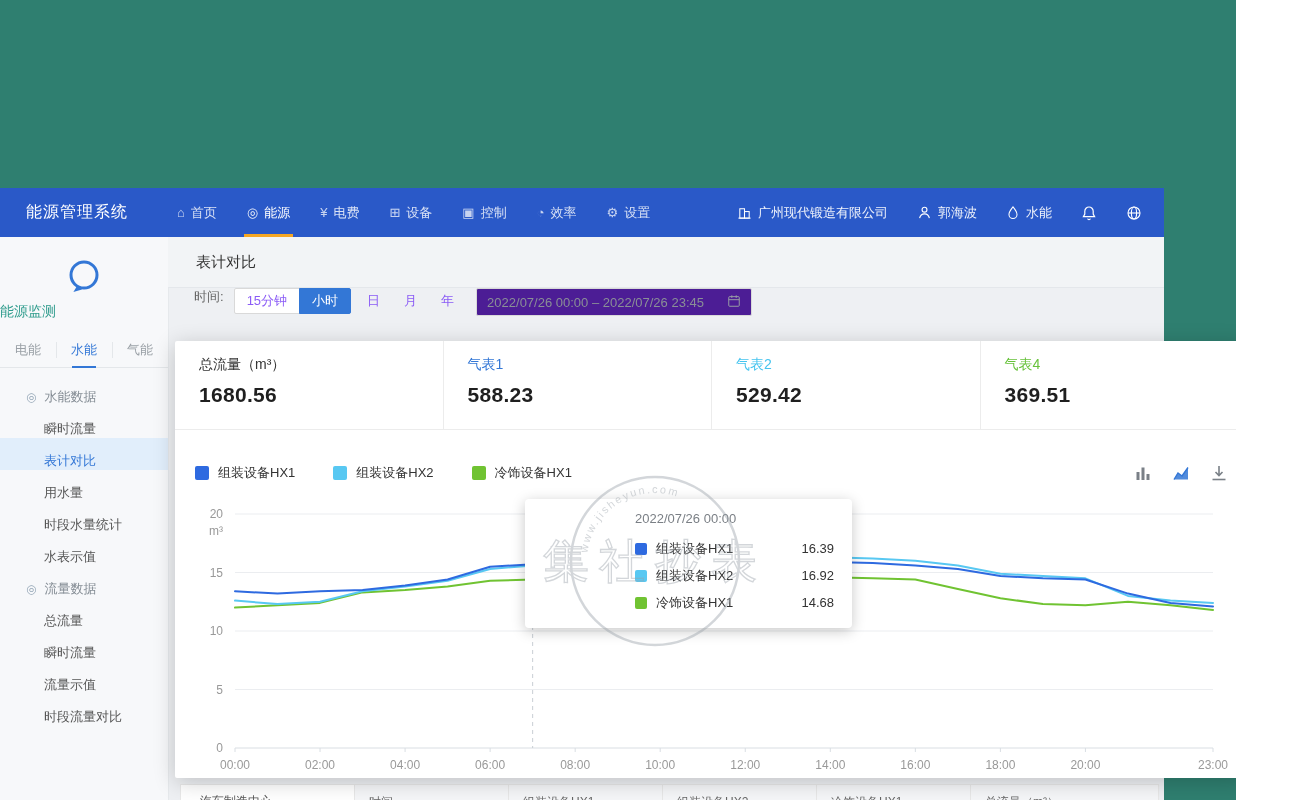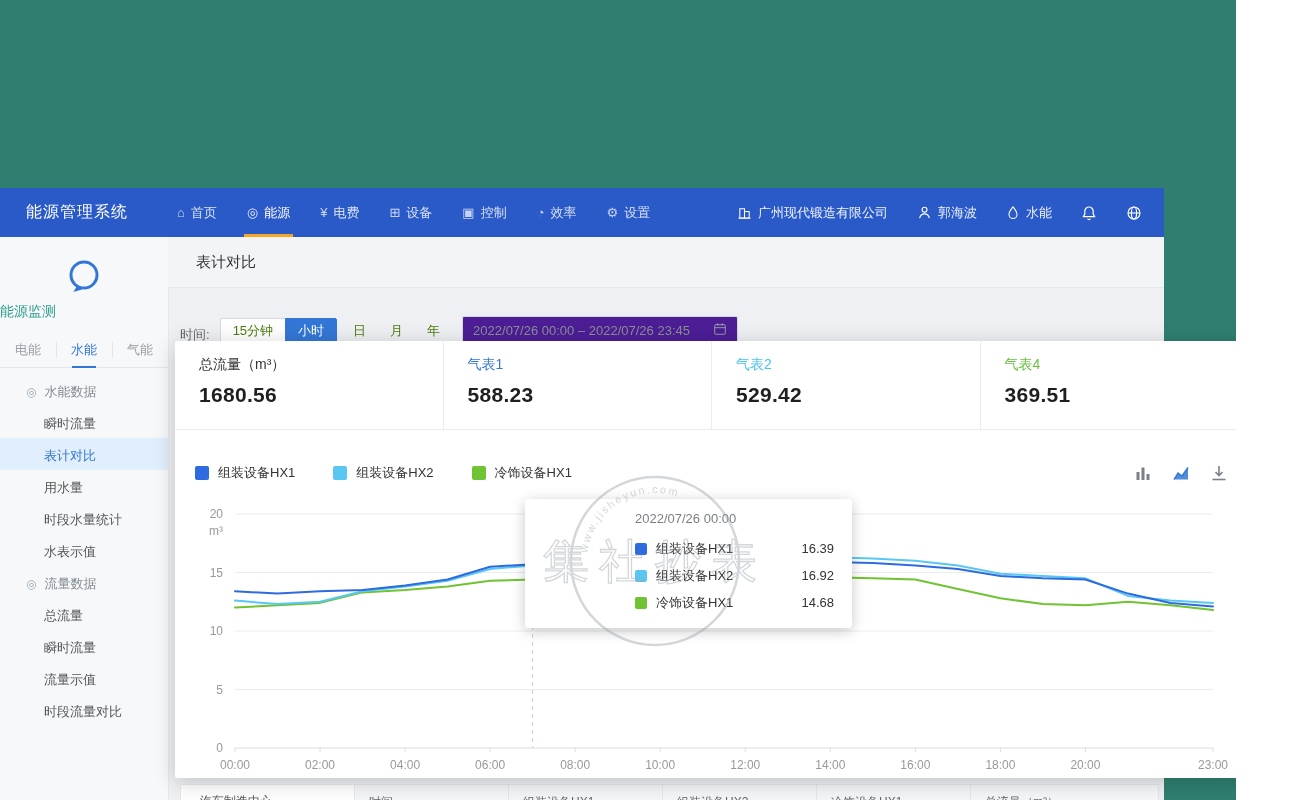--- a/index.html
+++ b/index.html
@@ -23,32 +23,32 @@
   .sidebar{position:absolute;left:0;top:49px;width:168px;bottom:0;background:#f7f8fa;border-right:1px solid #e6e9ec;}
   .module{text-align:left;padding-top:20px;}
   .module-icon{width:40px;height:40px;margin:0 auto;}
   .module-name{margin-top:6px;color:#2f9c8c;font-size:14px;}
   .tabs{display:flex;margin-top:12px;border-bottom:1px solid #e4e7ea;}
   .tab{flex:1;text-align:center;font-size:13px;color:#9aa0a6;padding:8px 0;position:relative;cursor:pointer;}
   .tab.active{color:#3377d6;}
   .tab.active::after{content:"";position:absolute;left:28%;right:28%;bottom:-1px;height:2px;background:#3377d6;}
   .tab+.tab::before{content:"";position:absolute;left:0;top:9px;bottom:9px;width:1px;background:#e4e7ea;}
   .menu{list-style:none;margin:6px 0 0;padding:0;font-size:13px;color:#555;}
-  .menu li{height:32px;line-height:36px;padding-left:44px;cursor:pointer;}
+  .menu li{height:32px;line-height:46px;padding-left:44px;cursor:pointer;}
   .menu li.section{color:#838b93;padding-left:26px;}
   .menu li.section .sec-ico{margin-right:8px;color:#94a6b6;font-size:12px;}
   .menu li.active{background:#e1eefb;color:#3377d6;}
 
   
   .content{position:absolute;left:168px;top:49px;right:0;bottom:0;}
   .content-title{height:50px;line-height:50px;padding-left:28px;font-size:15px;color:#333;background:#f2f4f6;border-bottom:1px solid #e4e7eb;}
-  .toolbar{display:flex;align-items:flex-end;height:56px;padding-left:12px;font-size:13px;color:#666;}
+  .toolbar{display:flex;align-items:flex-start;height:56px;padding-left:26px;font-size:13px;color:#666;}
   .tb-label{margin-right:10px;}
   .gran{display:flex;align-items:center;}
-  .gran-btn{height:26px;padding:0 12px;border:1px solid #d9d9d9;background:#fff;color:#4d7c0f;font-size:13px;display:flex;align-items:center;cursor:pointer;box-sizing:border-box;}
+  .gran-btn{height:26px;padding:0 12px;border:1px solid #d9d9d9;background:#fff;color:#8b5cf6;font-size:13px;display:flex;align-items:center;cursor:pointer;box-sizing:border-box;}
   .gran-btn.seg-first{border-radius:2px 0 0 2px;}
   .gran-btn.seg-last{border-radius:0 2px 2px 0;margin-left:-1px;}
   .gran-btn.active{background:#3377d6;border-color:#3377d6;color:#fff;}
   .gran-btn.plain{border:none;background:transparent;margin-left:8px;padding:0 8px;}
   .daterange{display:flex;align-items:center;gap:23px;margin-left:14px;height:26px;padding:0 10px;background:#4c1d95;border:1px solid #d9d9d9;border-radius:2px;color:#8a8f96;font-size:13px;cursor:pointer;white-space:nowrap;}
 
   
   .bottom-row{position:absolute;left:12px;top:547px;right:0;height:40px;display:flex;align-items:flex-start;font-size:12px;color:#555;}
   .group-cell{display:flex;align-items:center;gap:6px;width:175px;height:34px;background:#fff;border:1px solid #e8e8e8;box-sizing:border-box;padding-left:8px;cursor:pointer;}
   .caret{color:#8a8f96;font-size:10px;}

